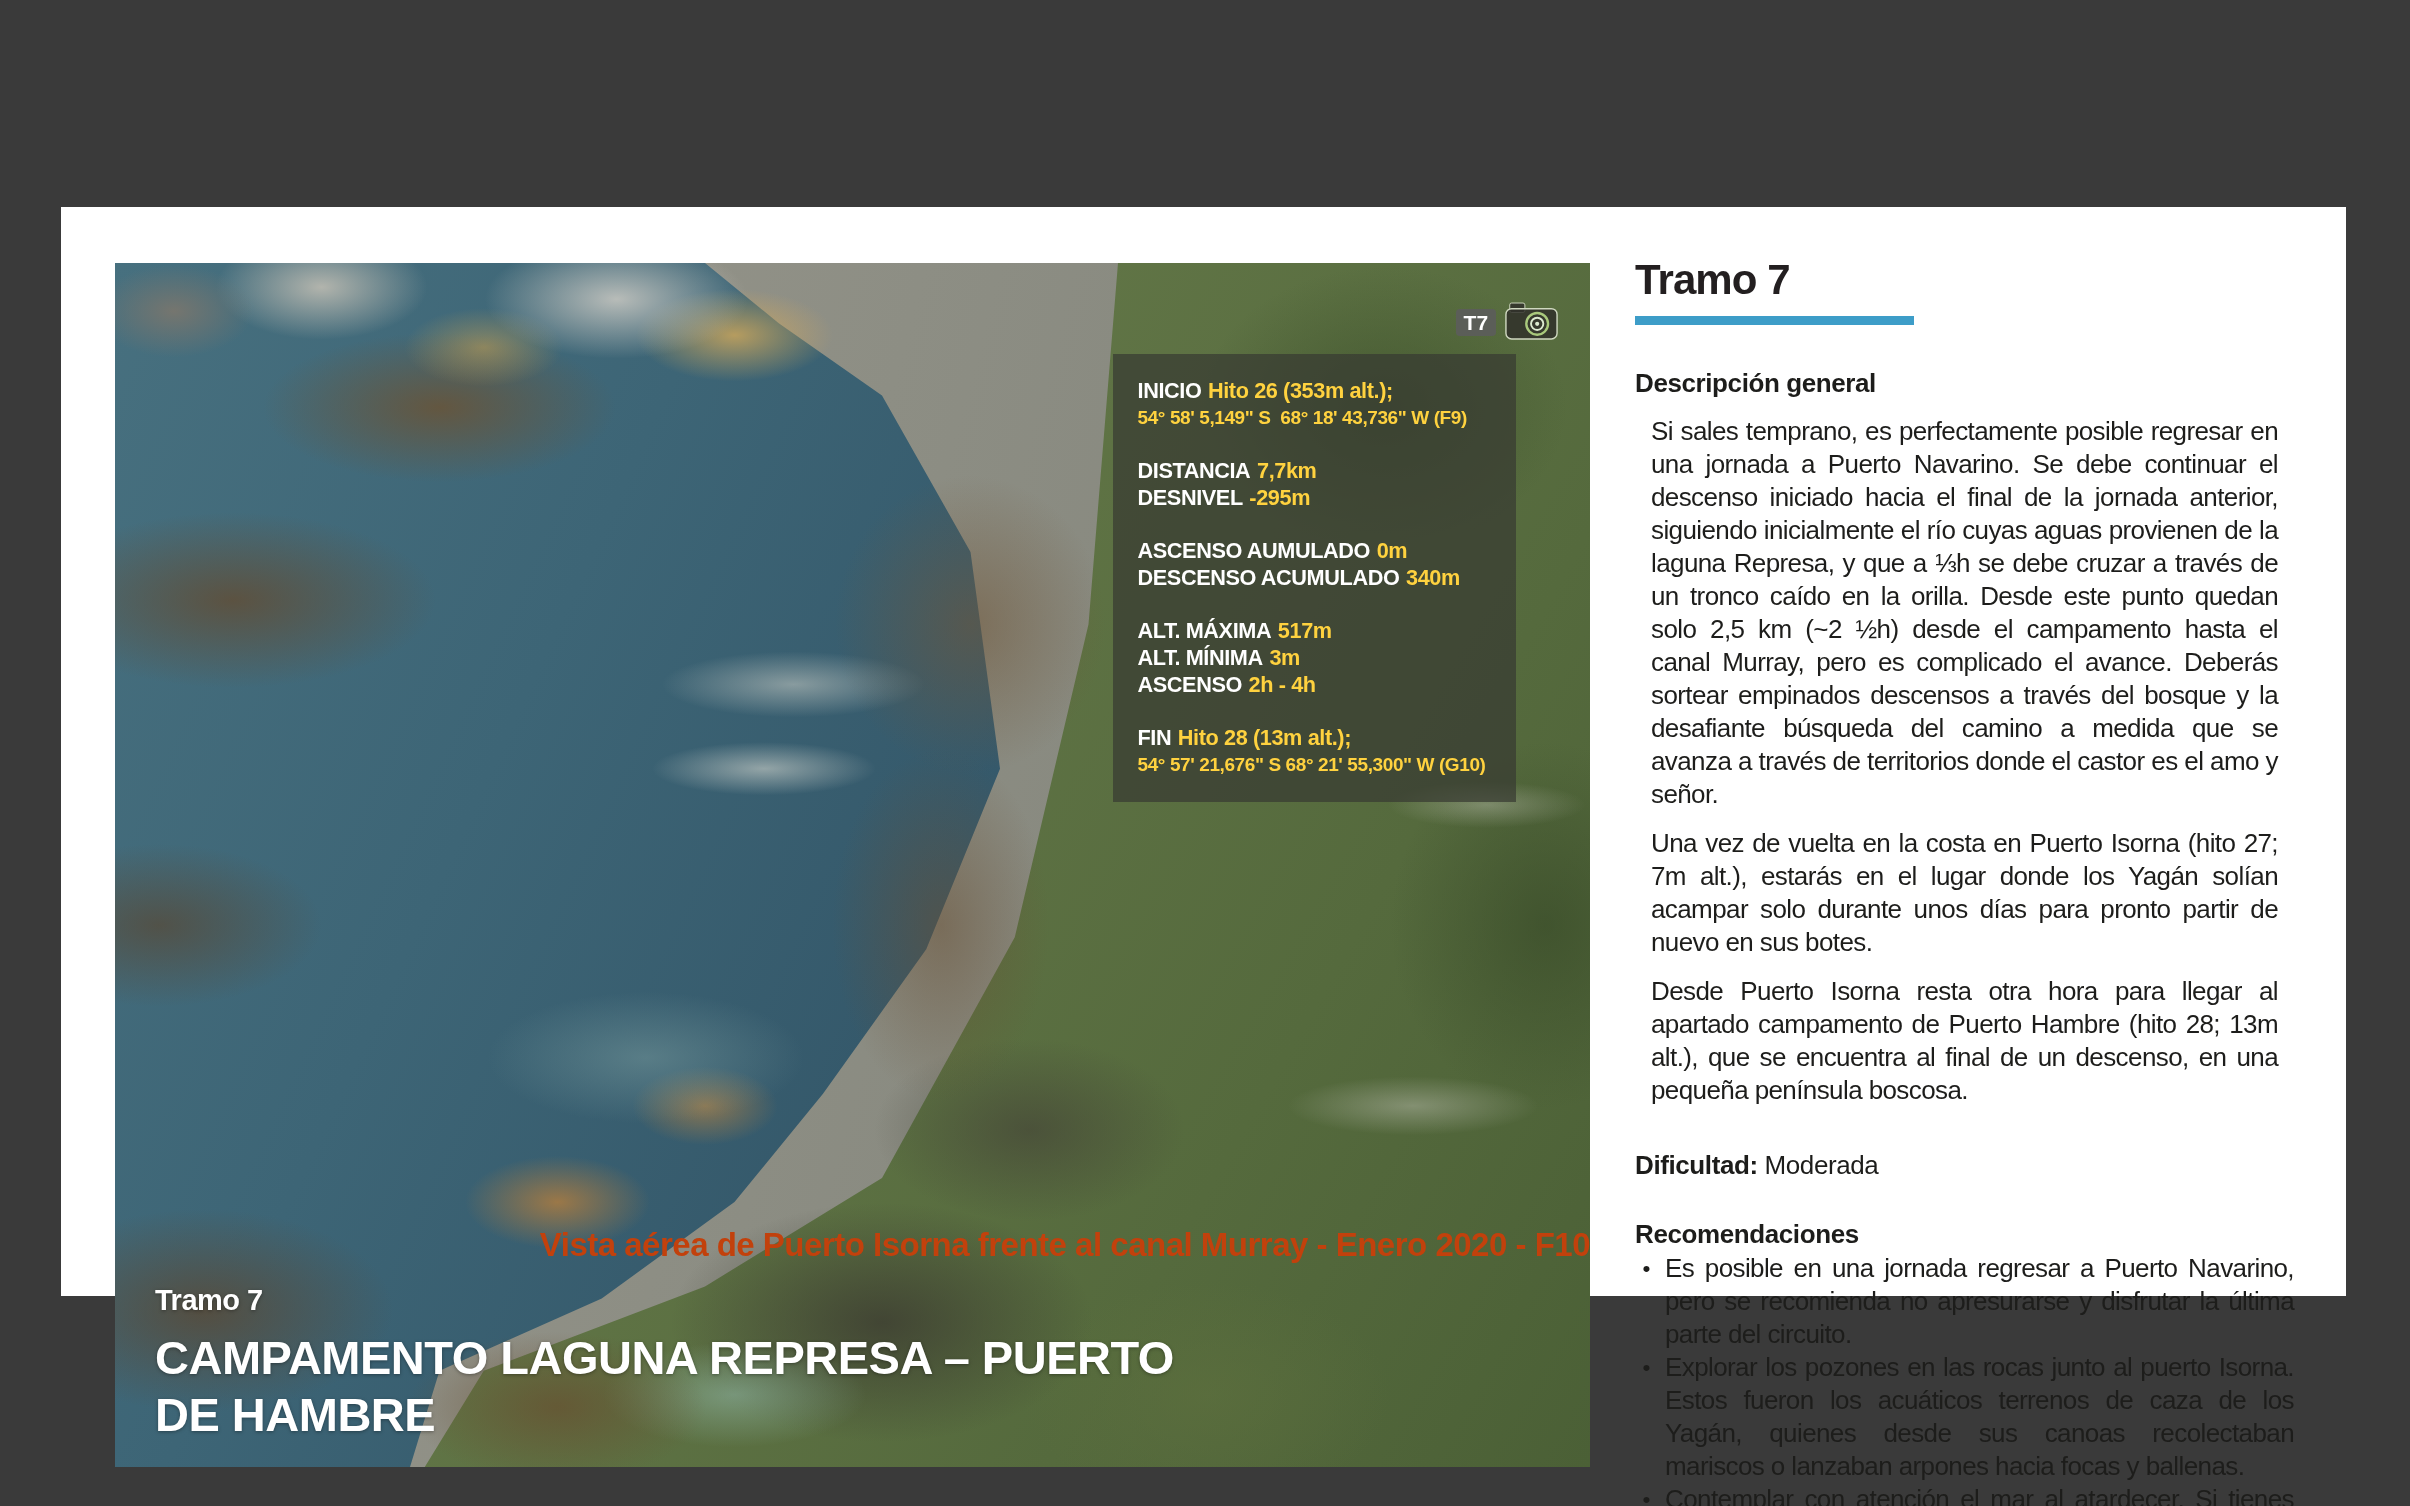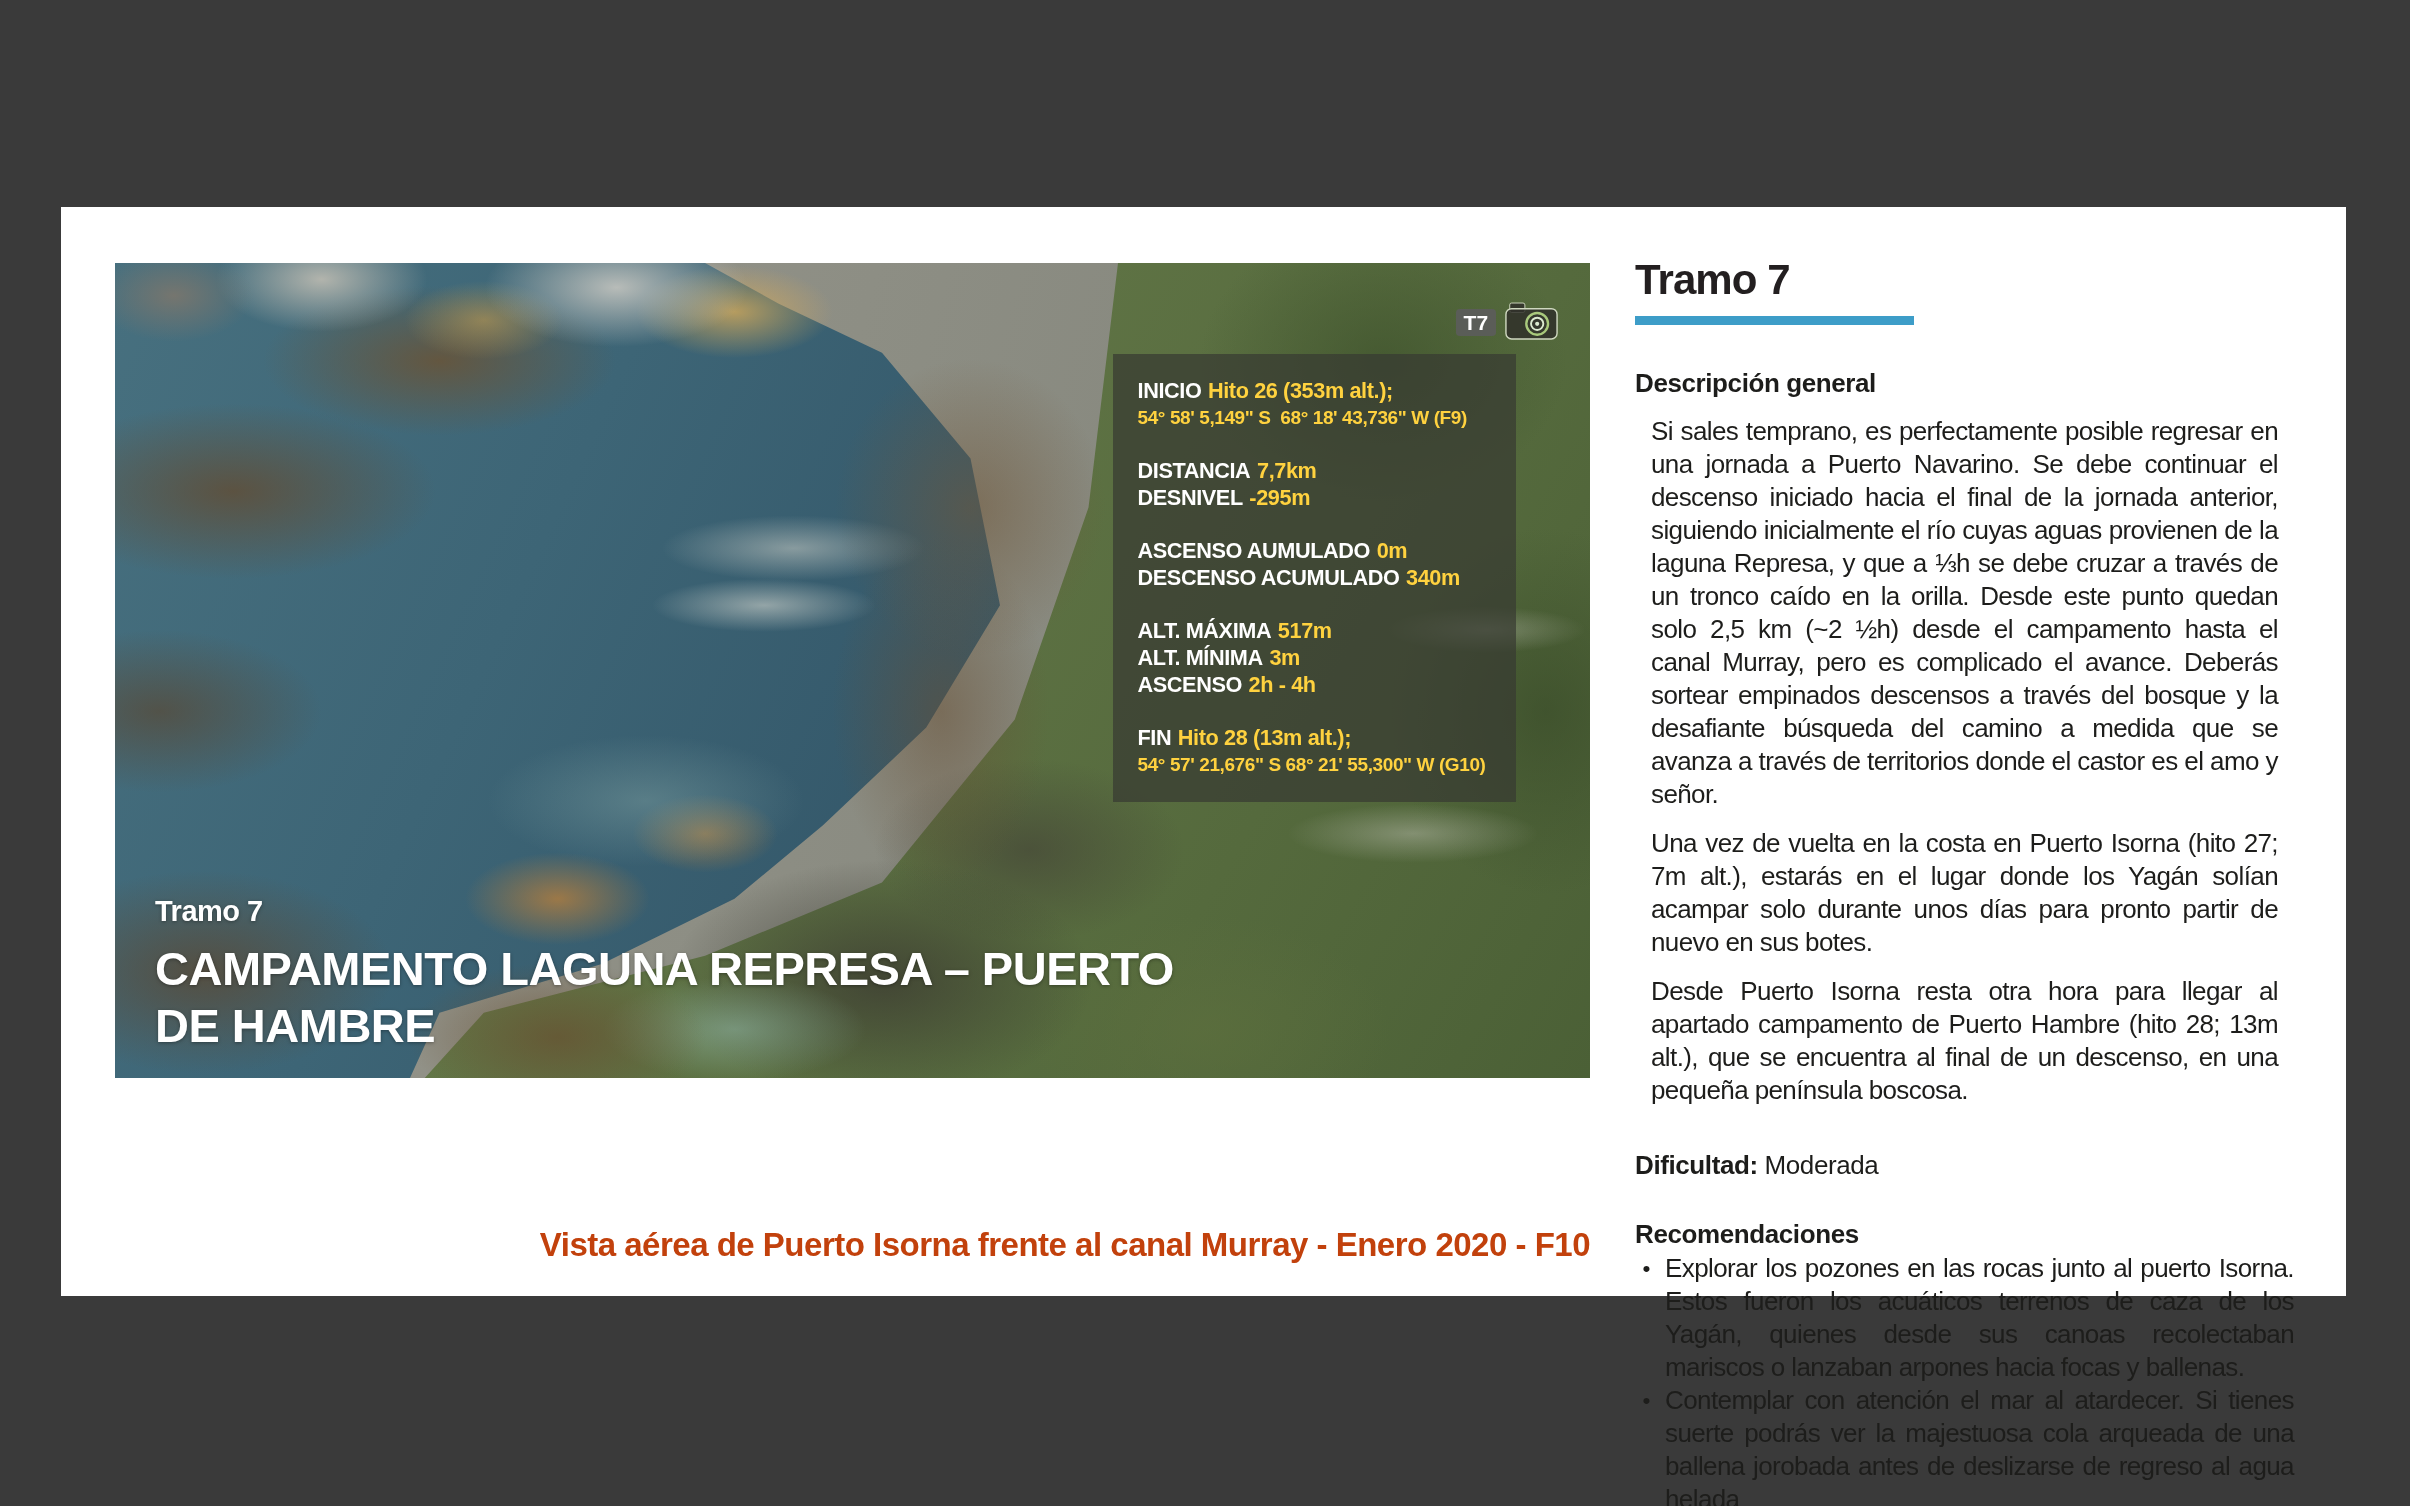--- a/index.html
+++ b/index.html
@@ -9,21 +9,21 @@
     font-family:"Liberation Sans","DejaVu Sans",sans-serif;
     position:relative;
     -webkit-font-smoothing:antialiased;
   }
   .panel{
     position:absolute;left:61px;top:207px;width:2285px;height:1089px;
     background:#ffffff;
   }
   
   .photo{
-    position:absolute;left:54px;top:56px;width:1475px;height:815px;
+    position:absolute;left:54px;top:56px;width:1475px;height:1204px;
     overflow:hidden;
     background:linear-gradient(115deg,#47707f 0%,#3d6576 30%,#35596b 55%,#2e5263 80%,#2b4c5d 100%);
   }
   .photo .land{
     position:absolute;inset:0;
     background:linear-gradient(105deg,#9a988e 0%,#8d8e84 45%,#80postposition 100%);
     background:linear-gradient(105deg,#9a988e 0%,#8d8e84 45%,#7f8177 100%);
     clip-path:polygon(40% 0%,100% 0%,100% 100%,20% 100%,22% 92%,33% 86%,42% 78%,48% 69%,55% 57%,60% 42%,58% 24%,52% 11%,45% 5%);
   }
   .photo .green{
@@ -172,19 +172,20 @@
     <p>Una vez de vuelta en la costa en Puerto Isorna (hito 27; 7m alt.), estarás en el lugar donde los Yagán solían acampar solo durante unos días para pronto partir de nuevo en sus botes.</p>
     <p>Desde Puerto Isorna resta otra hora para llegar al apartado campamento de Puerto Hambre (hito 28; 13m alt.), que se encuentra al final de un descenso, en una pequeña península boscosa.</p>
 
     <div class="dificultad">
       <span class="dlabel">Dificultad:</span>
       <span>Moderada</span>
     </div>
 
     <div class="sec-heading reco-heading">Recomendaciones</div>
     <ul class="reco-list">
+      <li>Es posible en una jornada regresar a Puerto Navarino, pero se recomienda no apresurarse y disfrutar la última parte del circuito.</li>
       <li>Explorar los pozones en las rocas junto al puerto Isorna. Estos fueron los acuáticos terrenos de caza de los Yagán, quienes desde sus canoas recolectaban mariscos o lanzaban arpones hacia focas y ballenas.</li>
       <li>Contemplar con atención el mar al atardecer. Si tienes suerte podrás ver la majestuosa cola arqueada de una ballena jorobada antes de deslizarse de regreso al agua helada</li>
     </ul>
   </div>
 
 </div>
 
 
 </body></html>

